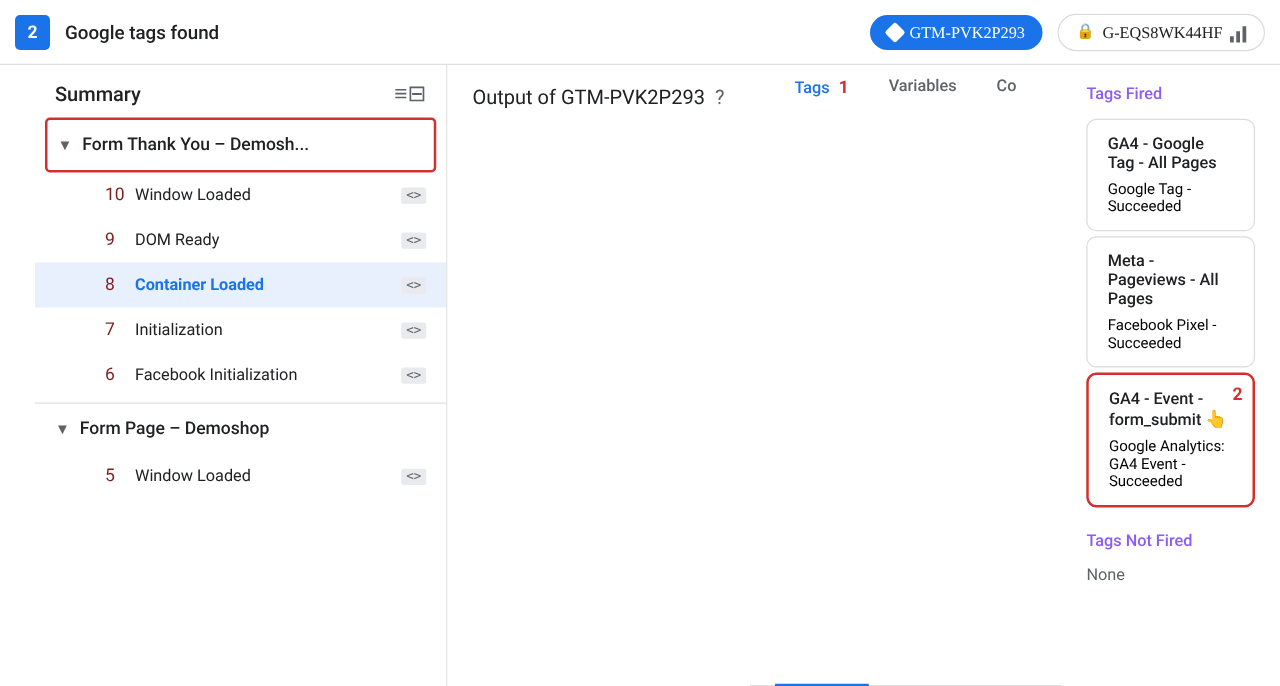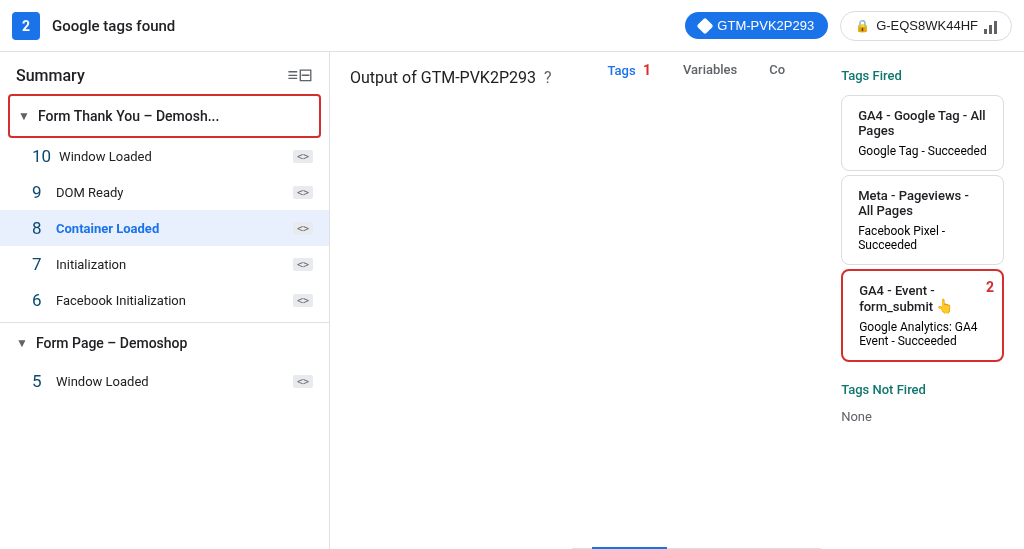--- a/index.html
+++ b/index.html
@@ -36,20 +36,21 @@
     .tag-btn {
       display: flex;
       align-items: center;
       gap: 6px;
       padding: 6px 14px;
       border-radius: 20px;
       border: none;
       cursor: pointer;
       font-size: 13px;
       font-weight: 500;
+      font-family: Liberation Serif, serif;
     }
     .tag-btn-gtm {
       background: #1a73e8;
       color: #fff;
     }
     .tag-btn-g {
       background: #fff;
       color: #202124;
       border: 1px solid #dadce0;
     }
@@ -63,20 +64,21 @@
       background: #5f6368;
       width: 3px;
       display: block;
     }
 
     
     .main {
       display: flex;
       flex: 1;
       overflow: hidden;
+      padding-left: 28px;
     }
 
     
     .sidebar {
       width: 330px;
       border-right: 1px solid #e0e0e0;
       display: flex;
       flex-direction: column;
       overflow-y: auto;
       background: #fff;
@@ -119,23 +121,24 @@
       min-height: 36px;
     }
     .sidebar-sub-item.active {
       background: #e8f0fe;
     }
     .sidebar-sub-item.active .sub-item-label {
       color: #1a73e8;
       font-weight: 700;
     }
     .sub-item-number {
-      color: #0c4a6e;
-      font-size: 17px;
+      color: #7f1d1d;
+      font-size: 14px;
       min-width: 16px;
+      margin-left: 24px;
     }
     .sub-item-label {
       font-size: 13px;
       color: #202124;
       flex: 1;
     }
     .code-icon {
       background: #e8eaed;
       border-radius: 2px;
       padding: 1px 4px;
@@ -215,21 +218,21 @@
 
     
     .tags-content {
       padding: 16px 20px;
       overflow-y: auto;
       flex: 1;
     }
     .section-title {
       font-size: 13px;
       font-weight: 500;
-      color: #0f766e;
+      color: #8b5cf6;
       margin-bottom: 12px;
     }
     .tags-grid {
       display: flex;
       gap: 4px;
       flex-wrap: wrap;
       margin-bottom: 20px;
     }
     .tag-card {
       border: 1px solid #dadce0;

